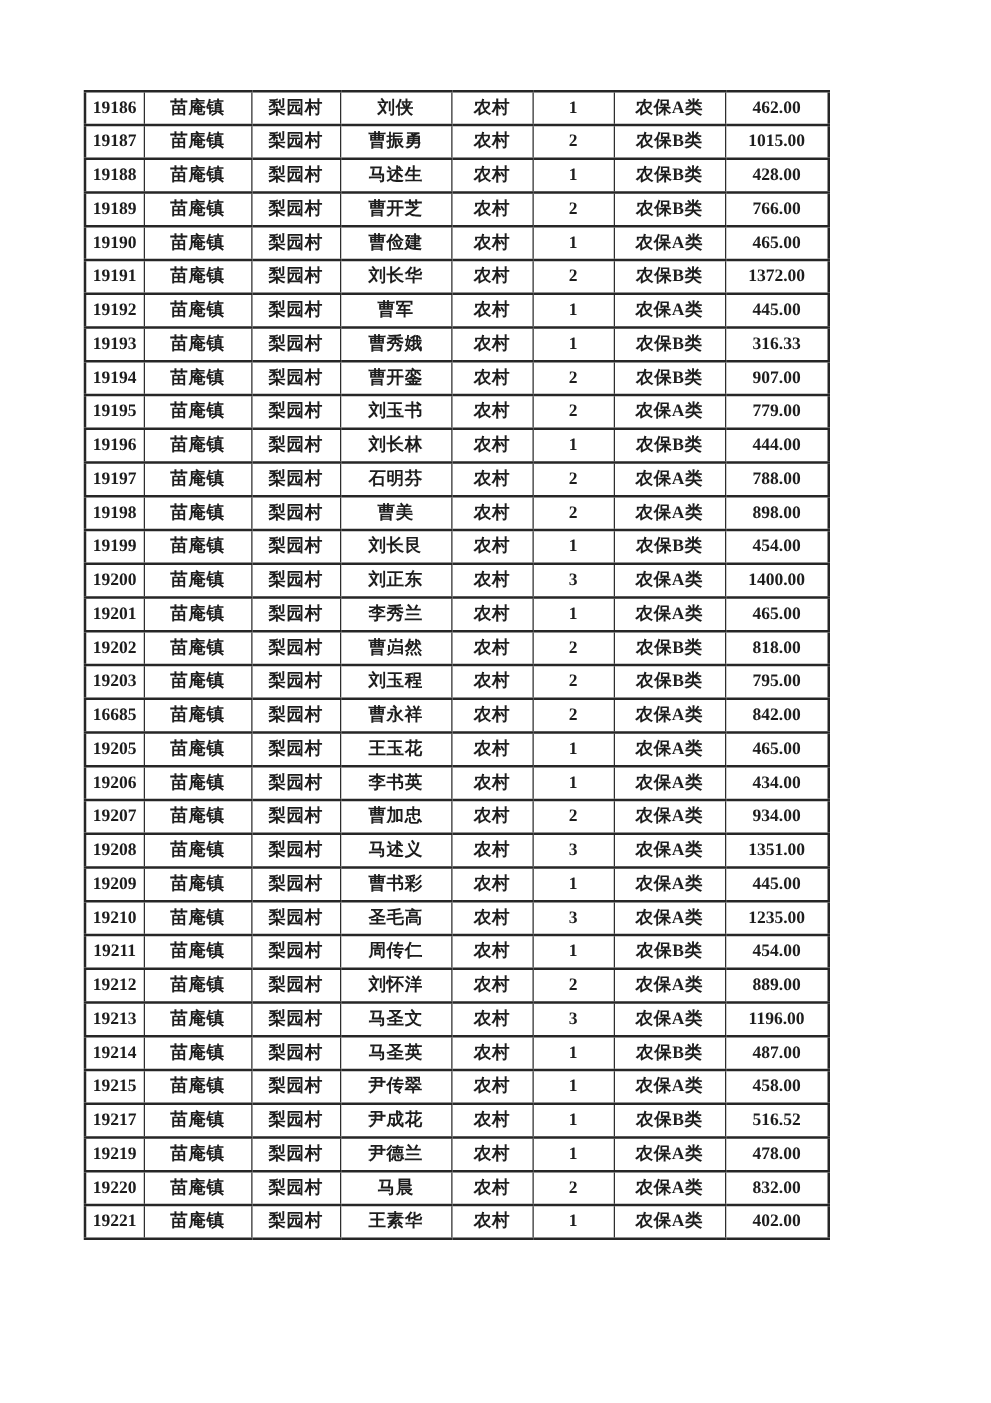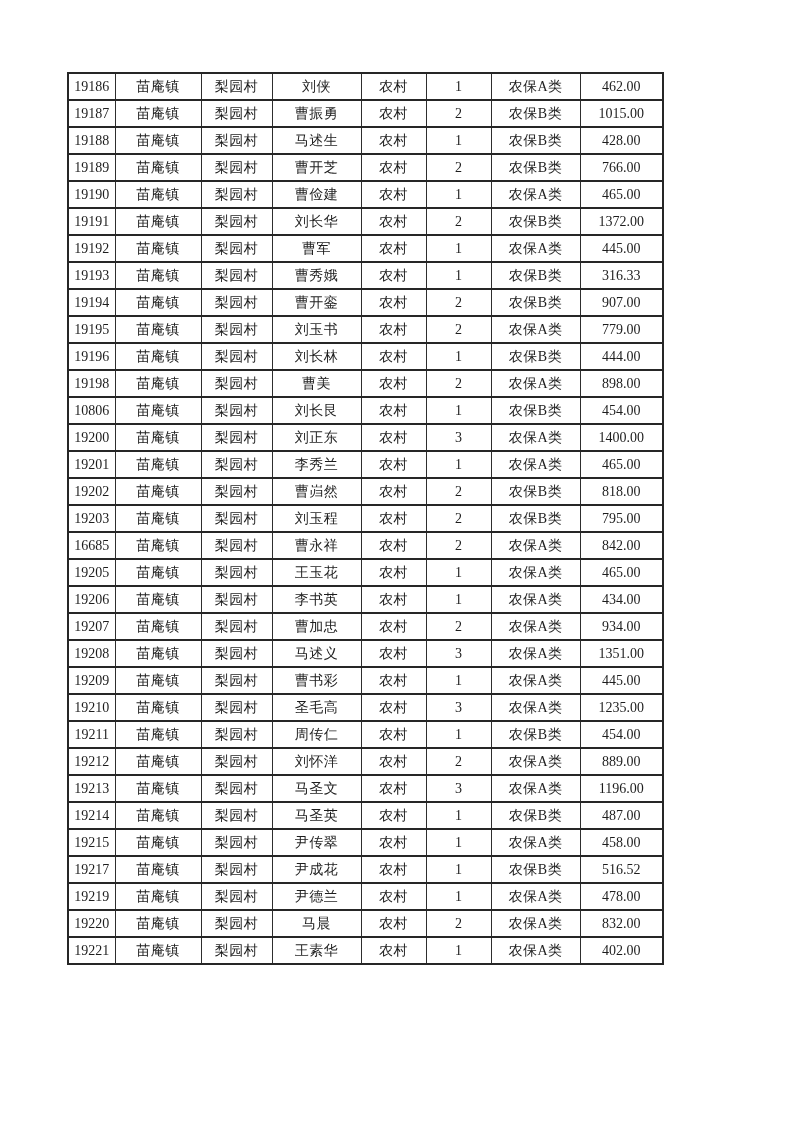--- a/index.html
+++ b/index.html
@@ -24,20 +24,21 @@
     background: #ffffff;
   }
   table.payments {
     position: absolute;
     left: 67px;
     top: 72px;
     width: 595px;
     border-collapse: collapse;
     table-layout: fixed;
     border: 2px solid #262626;
+    font-weight: bold;
   }
   table.payments td {
     border-left: 1px solid #2e2e2e;
     border-right: 1px solid #2e2e2e;
     border-top: 2px solid #262626;
     border-bottom: 2px solid #262626;
     height: 25px;
     padding: 0 2px;
     text-align: center;
     vertical-align: middle;
@@ -179,31 +180,41 @@
           <td class="num">19196</td>
           <td>苗庵镇</td>
           <td>梨园村</td>
           <td>刘长林</td>
           <td>农村</td>
           <td class="num">1</td>
           <td>农保B类</td>
           <td class="num">444.00</td>
         </tr>
         <tr>
+          <td class="num">19197</td>
+          <td>苗庵镇</td>
+          <td>梨园村</td>
+          <td>石明芬</td>
+          <td>农村</td>
+          <td class="num">2</td>
+          <td>农保A类</td>
+          <td class="num">788.00</td>
+        </tr>
+        <tr>
           <td class="num">19198</td>
           <td>苗庵镇</td>
           <td>梨园村</td>
           <td>曹美</td>
           <td>农村</td>
           <td class="num">2</td>
           <td>农保A类</td>
           <td class="num">898.00</td>
         </tr>
         <tr>
-          <td class="num">10806</td>
+          <td class="num">19199</td>
           <td>苗庵镇</td>
           <td>梨园村</td>
           <td>刘长艮</td>
           <td>农村</td>
           <td class="num">1</td>
           <td>农保B类</td>
           <td class="num">454.00</td>
         </tr>
         <tr>
           <td class="num">19200</td>

